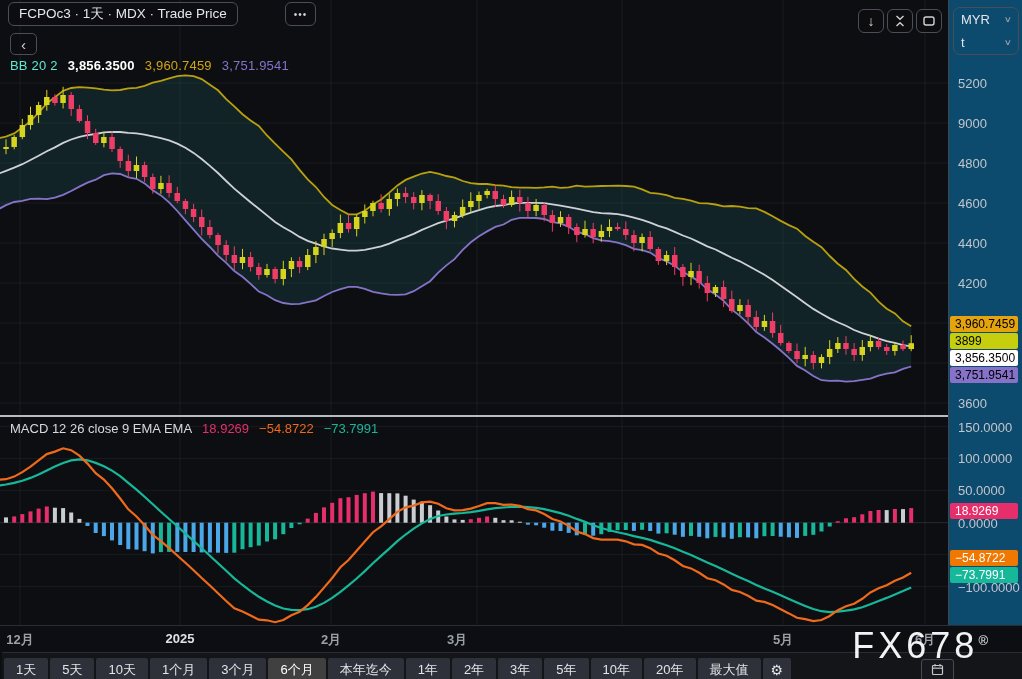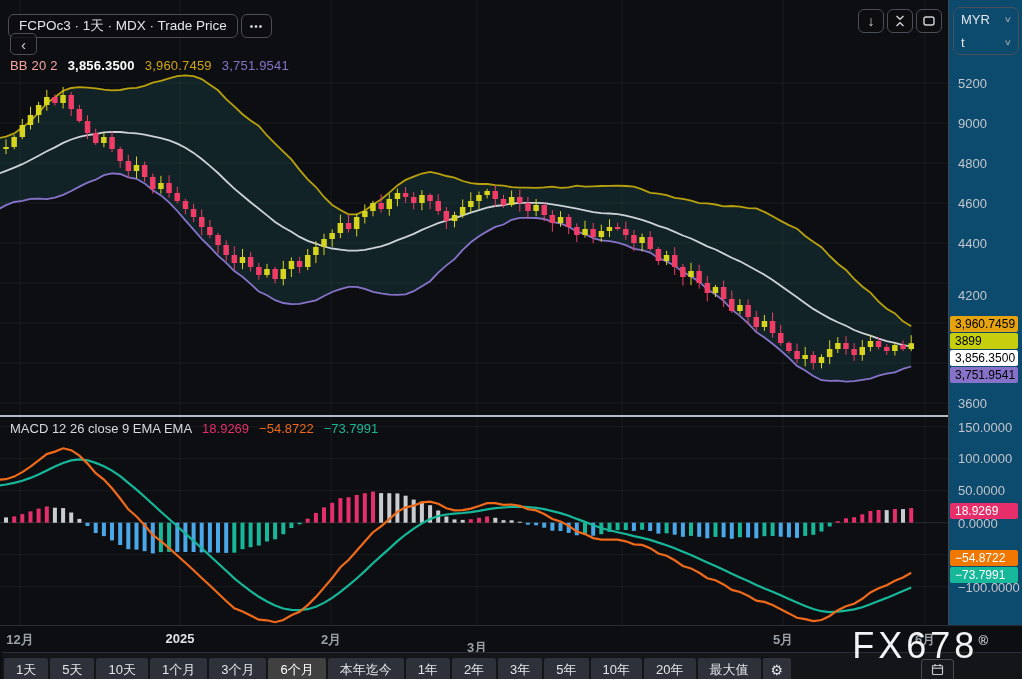--- a/index.html
+++ b/index.html
@@ -10,39 +10,39 @@
     font-family:"Liberation Sans","DejaVu Sans",sans-serif;
   }
   #chart-area { position:absolute; left:0; top:0; width:948px; height:625px; }
   #main-svg, #macd-svg { position:absolute; left:0; display:block; }
   #main-svg { top:0; }
   #macd-svg { top:417px; }
   #pane-divider { position:absolute; left:0; top:415px; width:948px; height:2px; background:#b7bbc3; z-index:4; }
 
   
   .legend-row { position:absolute; display:flex; align-items:center; z-index:6; font-size:13px; }
-  #symbol-row { left:8px; top:14px; }
+  #symbol-row { left:8px; top:2px;gap:44px; }
   .legend-box {
     display:flex; align-items:center; height:24px; padding:0 10px;
     border:1px solid #4a4e58; border-radius:6px; background:rgba(13,14,17,.75);
     color:#e4e6ea; font-size:13.5px; white-space:nowrap;
   }
   .more-box { margin-left:3px; padding:0 8px; letter-spacing:1px; font-size:10px; color:#cfd2d8; cursor:pointer; }
   .ohlc { margin-left:6px; white-space:nowrap; font-size:13px; }
   .ohlc .lbl { color:#cfd2d8; }
   .ohlc .val { color:#d4d422; }
   .ohlc span { margin-right:3px; }
   #back-row { left:10px; top:33px; }
   .back-btn {
     width:27px; height:22px; display:flex; align-items:center; justify-content:center;
     border:1px solid #4a4e58; border-radius:5px; color:#cfd2d8; font-size:15px; cursor:pointer;
     background:rgba(13,14,17,.75);
   }
   #bb-row { left:10px; top:58px; letter-spacing:.2px; }
-  #bb-row .name { color:#fca5a5; margin-right:10px; }
+  #bb-row .name { color:#5eead4; margin-right:10px; }
   #bb-row .basis { color:#ffffff; font-weight:bold; margin-right:10px; }
   #bb-row .upper { color:#d0a513; margin-right:10px; }
   #bb-row .lower { color:#8673c9; }
   #macd-row { left:10px; top:421px; }
   #macd-row .name { color:#d6d9de; margin-right:10px; }
   #macd-row .hist { color:#e62e6b; margin-right:10px; }
   #macd-row .macd { color:#ef6a1a; margin-right:10px; }
   #macd-row .signal { color:#17b79a; }
 
   
@@ -544,41 +544,41 @@
     <div class="cur-row">
       <span>t</span>
       <span class="chev">∨</span>
     </div>
   </div>
 <div class="axis-tick" style="top: 83px;">5200</div>
     <div class="axis-tick" style="top: 123px;">9000</div>
     <div class="axis-tick" style="top: 163px;">4800</div>
     <div class="axis-tick" style="top: 203px;">4600</div>
     <div class="axis-tick" style="top: 243px;">4400</div>
-    <div class="axis-tick" style="top: 283px; margin-top: 12px;">4200</div>
+    <div class="axis-tick" style="top: 283px;">4200</div>
     <div class="axis-tick" style="top: 403px;">3600</div>
     <div class="axis-tag" style="top: 324px; background: rgb(229, 163, 13); color: rgb(0, 0, 0);">3,960.7459</div>
     <div class="axis-tag" style="top: 341px; background: rgb(198, 206, 14); color: rgb(0, 0, 0);">3899</div>
     <div class="axis-tag" style="top: 358px; background: rgb(255, 255, 255); color: rgb(0, 0, 0);">3,856.3500</div>
     <div class="axis-tag" style="top: 375px; background: rgb(134, 115, 201); color: rgb(0, 0, 0);">3,751.9541</div>
     <div class="axis-tick" style="top: 427px;">150.0000</div>
     <div class="axis-tick" style="top: 458px;">100.0000</div>
     <div class="axis-tick" style="top: 490px;">50.0000</div>
     <div class="axis-tick" style="top: 523px;">0.0000</div>
     <div class="axis-tick" style="top: 587px;">−100.0000</div>
     <div class="axis-tag" style="top: 511px; background: rgb(230, 46, 107); color: rgb(255, 255, 255);">18.9269</div>
     <div class="axis-tag" style="top: 558px; background: rgb(240, 120, 0); color: rgb(255, 255, 255);">−54.8722</div>
     <div class="axis-tag" style="top: 575px; background: rgb(23, 183, 154); color: rgb(255, 255, 255);">−73.7991</div>
   </div>
 
 <div id="time-axis">
     <div class="time-label" style="left: 20px;">12月</div>
     <div class="time-label emph" style="left: 180px;">2025</div>
     <div class="time-label" style="left: 331px;">2月</div>
-    <div class="time-label" style="left: 477px; margin-top: 8px;">3月</div>
+    <div class="time-label" style="left: 457px;">3月</div>
     <div class="time-label" style="left: 622px; margin-top: 48px;">4月</div>
     <div class="time-label" style="left: 783px;">5月</div>
     <div class="time-label" style="left: 925px;">6月</div>
   </div>
 
 <div id="toolbar">
   <div class="range-btn">1天</div>
     <div class="range-btn">5天</div>
     <div class="range-btn">10天</div>
     <div class="range-btn">1个月</div>

